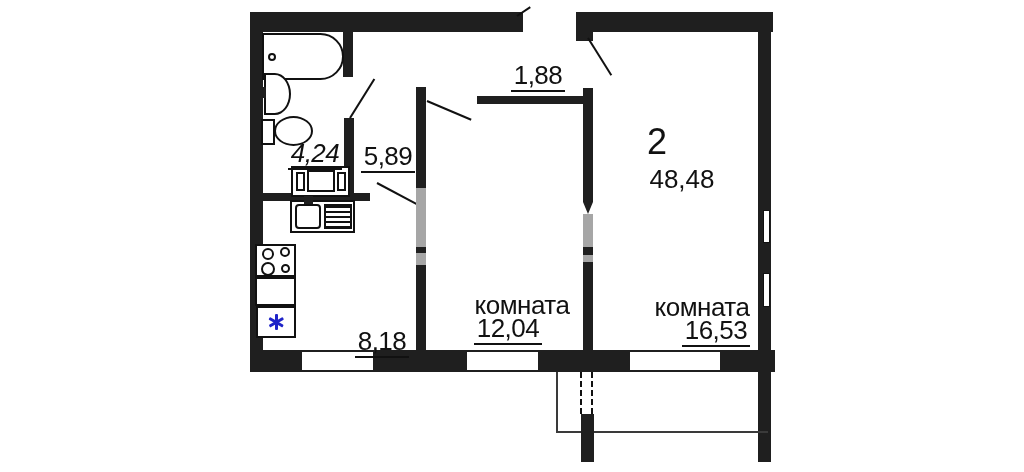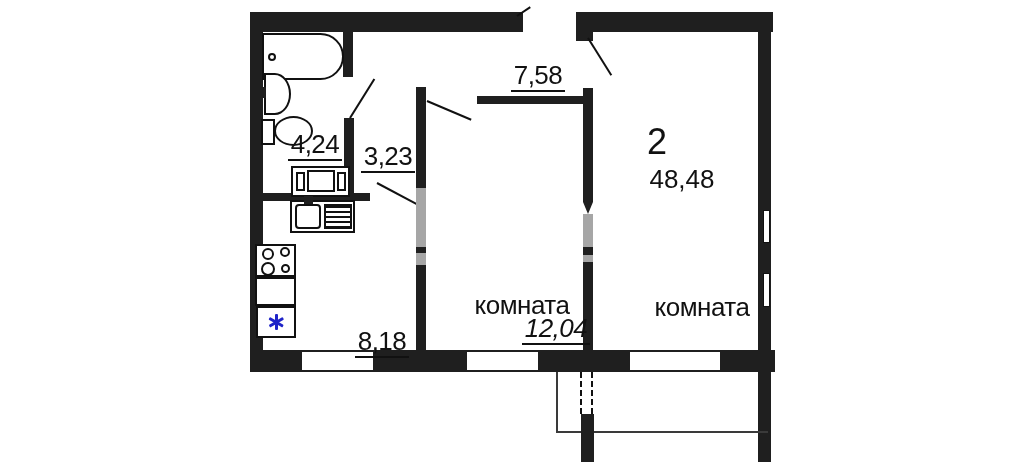--- a/index.html
+++ b/index.html
@@ -95,40 +95,43 @@
   <div class="fix" style="left:255px;top:277px;width:41px;height:29px;"></div>
 
   <div class="fix" style="left:256px;top:306px;width:40px;height:32px;">
     <div class="abs" style="left:10px;top:6px;width:16px;height:16px;">
       <div class="spoke" style="transform:rotate(0deg);"></div>
       <div class="spoke" style="transform:rotate(60deg);"></div>
       <div class="spoke" style="transform:rotate(120deg);"></div>
     </div>
   </div>
 
-  <div class="lbl" style="left:283px;top:131px;width:64px;">
+  <div class="lbl" style="left:283px;top:140px;width:64px;font-style:italic;">
     <span class="num-u">4,24</span>
   </div>
 
   <div class="lbl" style="left:356px;top:143px;width:64px;">
-    <span class="num-u">3,23</span>
+    <span class="num-u">5,89</span>
   </div>
 
   <div class="lbl" style="left:506px;top:62px;width:64px;">
-    <span class="num-u">7,58</span>
+    <span class="num-u">1,88</span>
   </div>
 
   <div class="lbl" style="left:321px;top:317px;width:100px;margin-top:11px;">
     <span class="num-u" style="margin-left:22px;">8,18</span>
   </div>
 
   <div class="lbl" style="left:462px;top:292px;width:120px;">комната</div>
-  <div class="lbl" style="left:482px;top:315px;width:120px;font-style:italic;">
+  <div class="lbl" style="left:434px;top:315px;width:120px;">
     <span class="num-u" style="margin-left:28px;">12,04</span>
   </div>
 
   <div class="lbl" style="left:642px;top:294px;width:120px;">комната</div>
+  <div class="lbl" style="left:642px;top:317px;width:120px;">
+    <span class="num-u" style="margin-left:28px;">16,53</span>
+  </div>
 
 
   <div class="lbl" style="left:637px;top:123px;width:40px;font-size:36px;letter-spacing:0;">2</div>
   <div class="lbl" style="left:632px;top:166px;width:100px;font-size:26px;font-weight:400;letter-spacing:0;">48,48</div>
 
 </div>
 
 </body></html>

